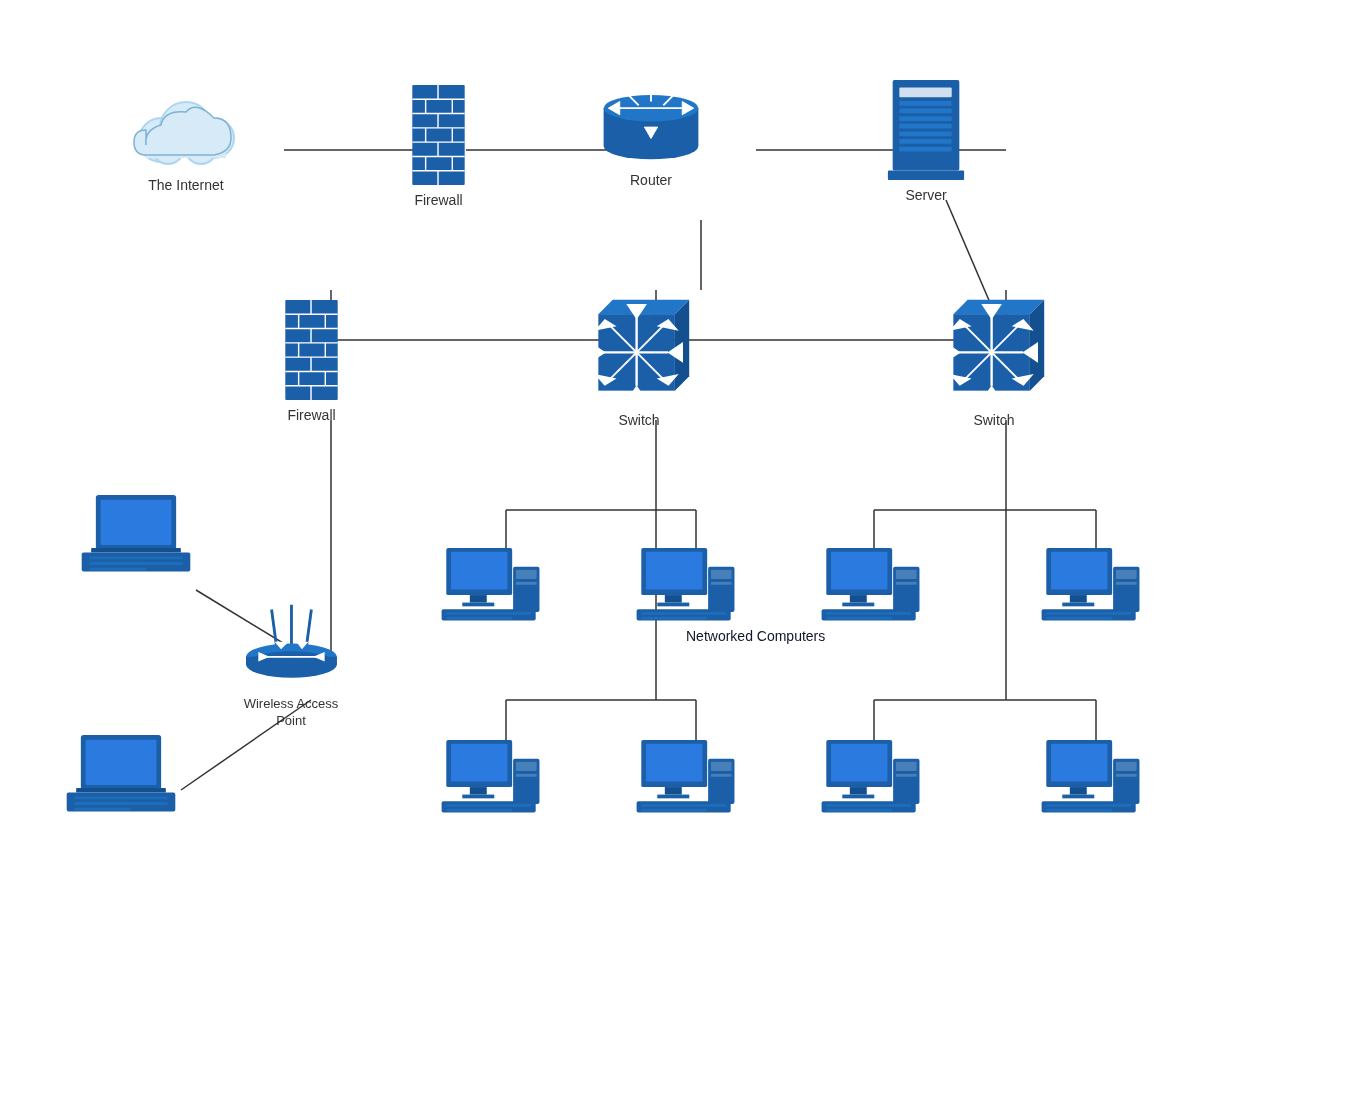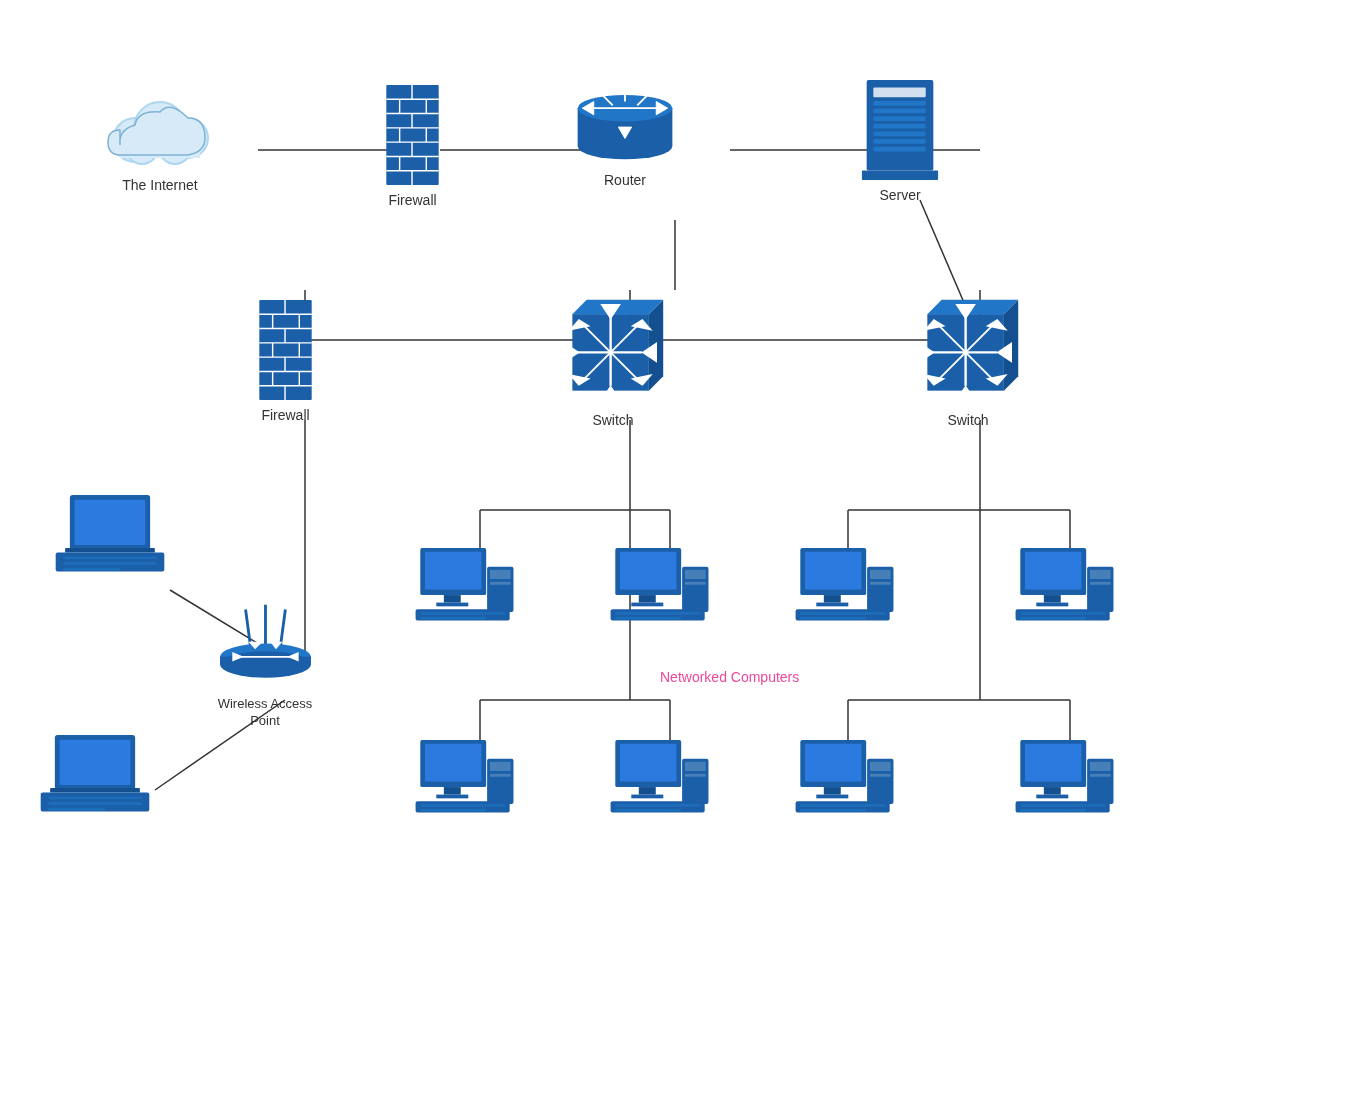--- a/index.html
+++ b/index.html
@@ -8,20 +8,21 @@
       font-family: Arial, sans-serif;
       width: 1360px;
       height: 1120px;
       overflow: hidden;
       position: relative;
     }
     #diagram {
       position: relative;
       width: 1304px;
       height: 1120px;
+      margin-left: 26px;
     }
     svg#connections {
       position: absolute;
       top: 0; left: 0;
       width: 1360px;
       height: 1120px;
       pointer-events: none;
     }
     .node {
       position: absolute;
@@ -444,17 +445,17 @@
       <rect x="22" y="58" width="34" height="4" fill="#1a5fa8"></rect>
       <rect x="0" y="65" width="100" height="12" fill="#1a5fa8" rx="2"></rect>
       <rect x="5" y="68" width="90" height="3" fill="#2176c7" rx="1" opacity="0.6"></rect>
       <rect x="5" y="73" width="70" height="3" fill="#2176c7" rx="1" opacity="0.6"></rect>
       <rect x="76" y="20" width="28" height="48" fill="#1a5fa8" rx="2"></rect>
       <rect x="79" y="23" width="22" height="10" fill="#fff" opacity="0.2" rx="1"></rect>
       <rect x="79" y="36" width="22" height="3" fill="#fff" opacity="0.2"></rect>
     </svg>
   </div>
 
-  <div style="position:absolute; left:660px; top:669px; font-size:14px; color:#ec4899; text-align:center;">
+  <div style="position:absolute; left:660px; top:628px; font-size:14px; color:#0f172a; text-align:center;">
     <span>Networked Computers</span>
   </div>
 
 </div>
 
 </body></html>

